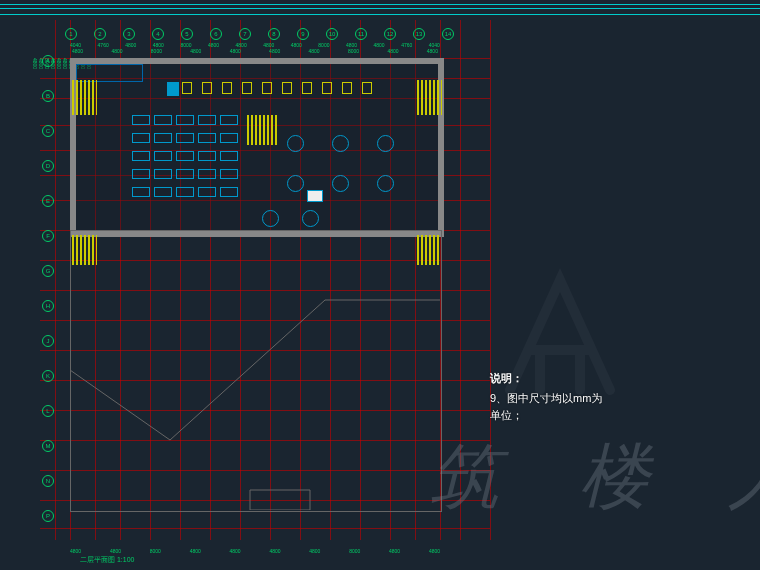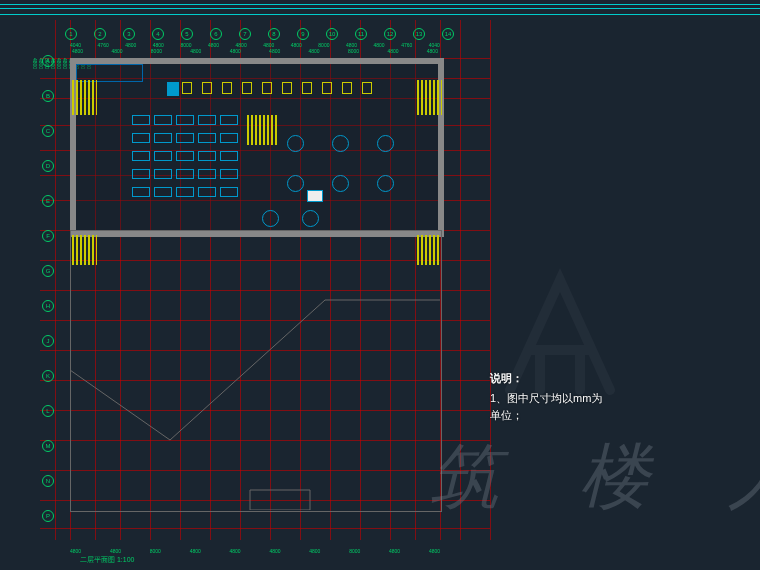--- a/index.html
+++ b/index.html
@@ -249,20 +249,20 @@
   <div class="outline o1"></div>
   <svg class="diag">
     <path d="M 0 140 L 100 210 L 255 70 L 370 70" stroke="#666" fill="none" stroke-width="1"></path>
     <path d="M 180 280 L 240 280 L 240 260 L 180 260 Z" stroke="#666" fill="none" stroke-width="1"></path>
   </svg>
 
   <div class="title">二层平面图  1:100</div>
 
   <div class="notes">
     <div class="hd">说明：</div>
-    <div>1、图中尺寸均以mm为单位；</div>
+    <div>9、图中尺寸均以mm为单位；</div>
   </div>
 
   <svg class="wmicon" width="180" height="180">
     <path d="M 40 140 L 90 30 L 140 140 M 60 100 L 120 100 M 70 140 L 70 100 M 110 140 L 110 100" stroke="rgba(120,130,140,0.35)" stroke-width="10" fill="none" stroke-linecap="round"></path>
   </svg>
   <div class="wm">筑 楼 人</div>
 </div>
 
 </body></html>

